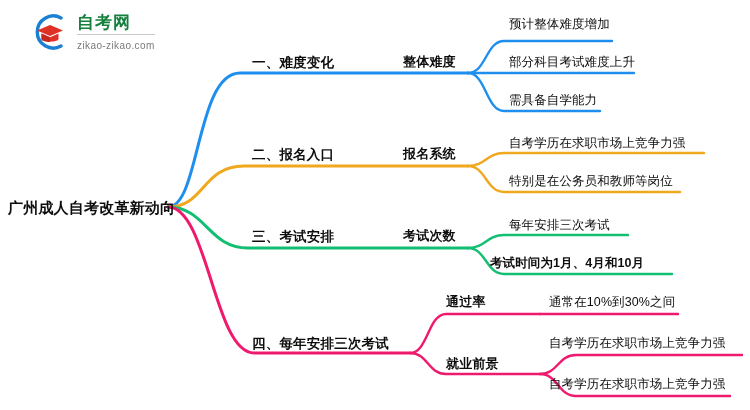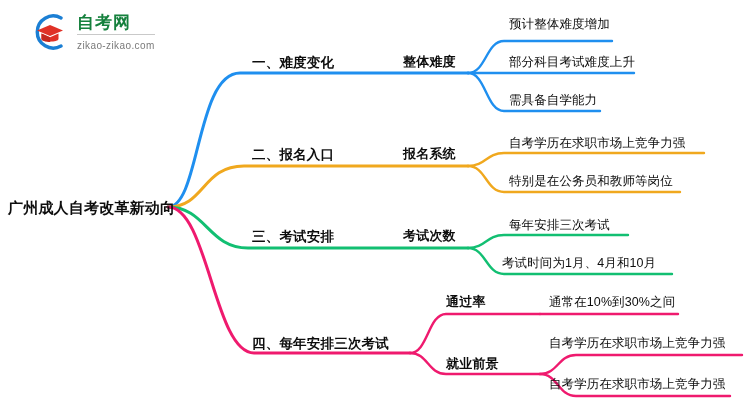--- a/index.html
+++ b/index.html
@@ -151,21 +151,21 @@
   <div class="node leaf" style="left:509px; top:93px;">需具备自学能力</div>
 
   <div class="node lvl1" style="left:252px; top:147px;">二、报名入口</div>
   <div class="node lvl2" style="left:403px; top:147px;">报名系统</div>
   <div class="node leaf" style="left:509px; top:136px;">自考学历在求职市场上竞争力强</div>
   <div class="node leaf" style="left:509px; top:174px;">特别是在公务员和教师等岗位</div>
 
   <div class="node lvl1" style="left:252px; top:229px;">三、考试安排</div>
   <div class="node lvl2" style="left:403px; top:229px;">考试次数</div>
   <div class="node leaf" style="left:509px; top:218px;">每年安排三次考试</div>
-  <div class="node leaf" style="left:502px; top:256px;">考试时间为1月、4月和10月</div>
+  <div class="node leaf" style="left:490px; top:256px;font-weight:bold;">考试时间为1月、4月和10月</div>
 
   <div class="node lvl1" style="left:252px; top:336px;">四、每年安排三次考试</div>
   <div class="node lvl2" style="left:446px; top:295px;">通过率</div>
   <div class="node leaf" style="left:549px; top:295px;">通常在10%到30%之间</div>
   <div class="node lvl2" style="left:446px; top:357px;">就业前景</div>
   <div class="node leaf" style="left:549px; top:336px;">自考学历在求职市场上竞争力强</div>
   <div class="node leaf" style="left:549px; top:377px;">自考学历在求职市场上竞争力强</div>
 
 </div>
 

